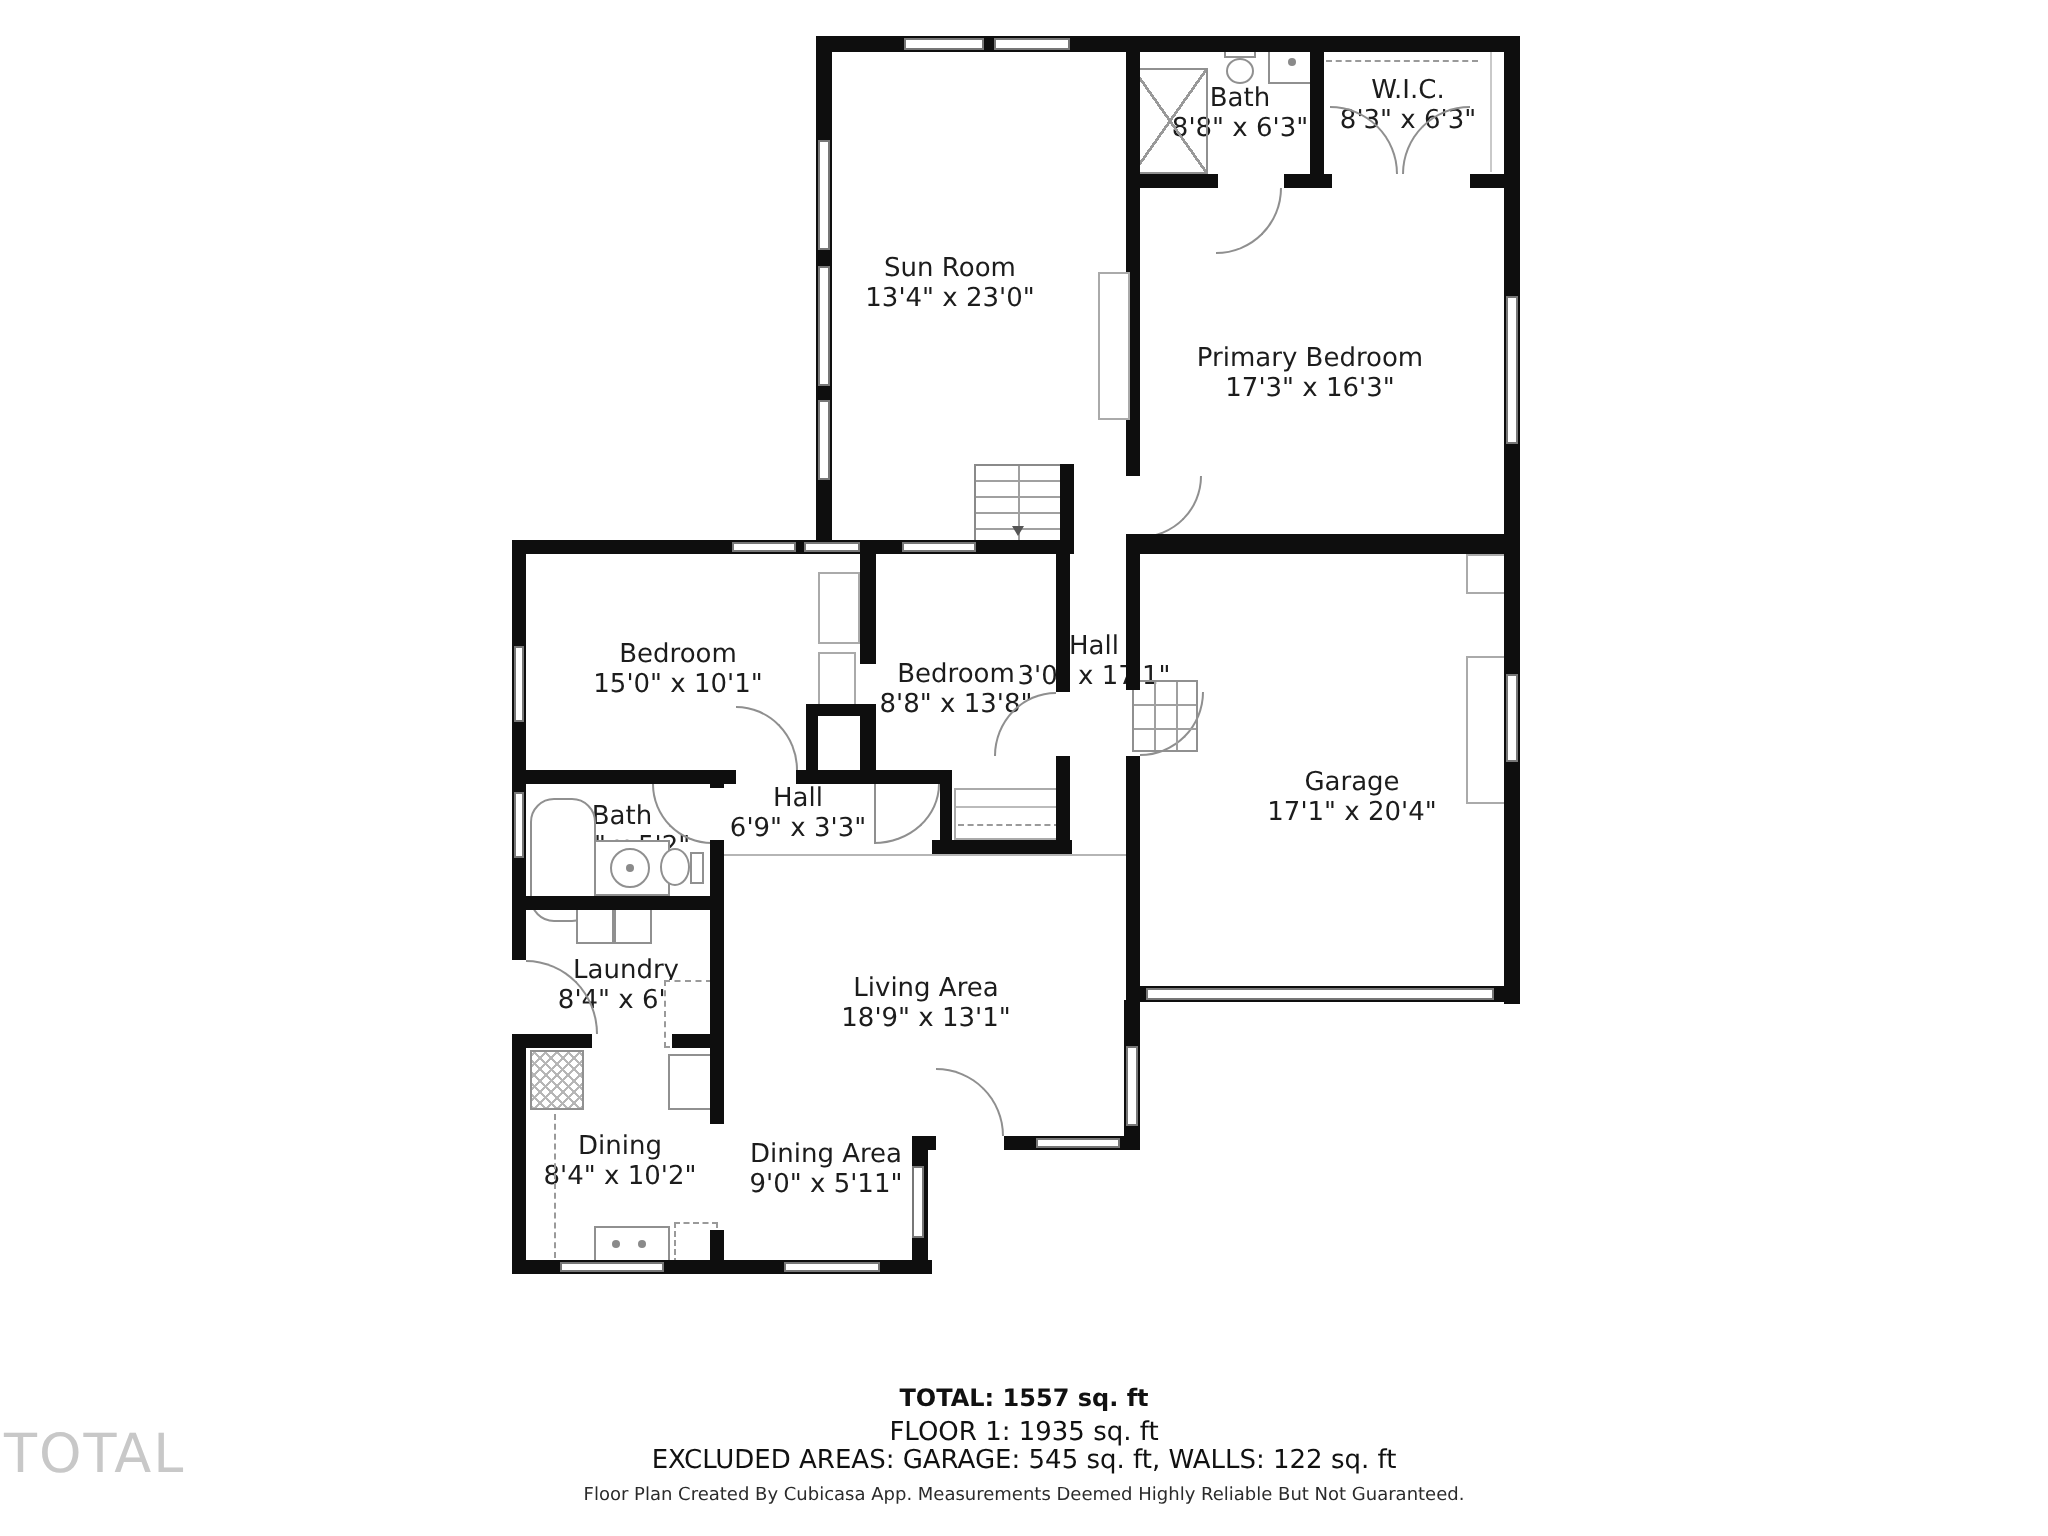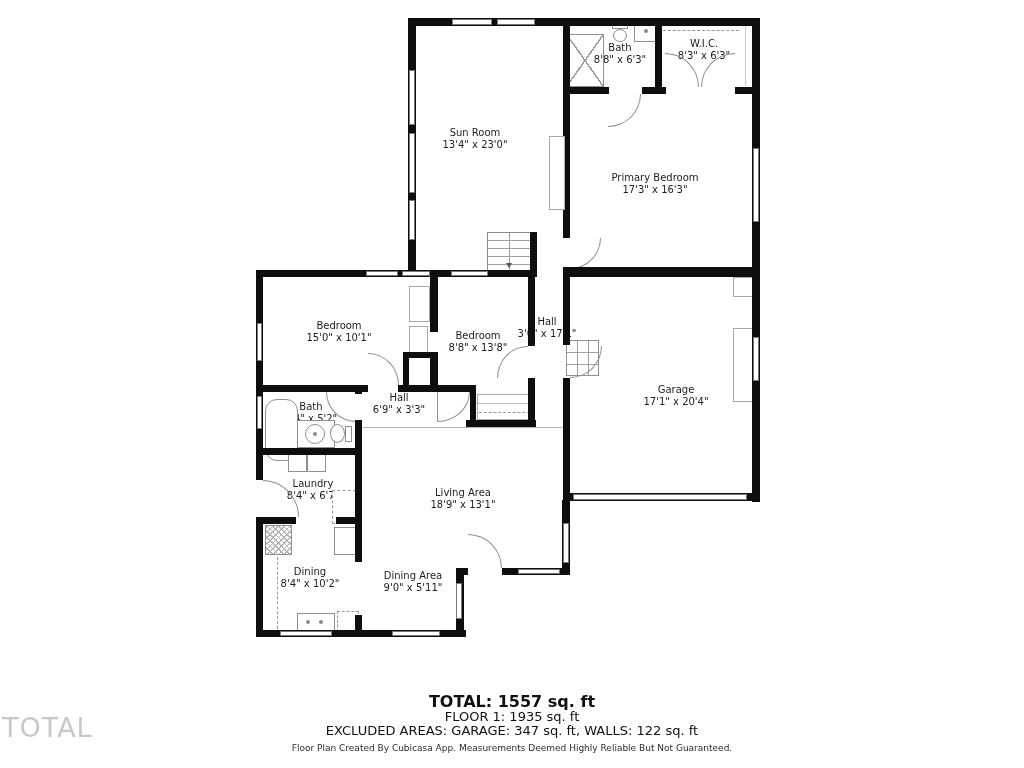--- a/index.html
+++ b/index.html
@@ -15,21 +15,21 @@
   .fx{position:absolute;background:#fff;border:1px solid #909090;box-sizing:border-box;z-index:2;}
   .dashed{position:absolute;background:#fff;border:1px dashed #9a9a9a;box-sizing:border-box;z-index:2;}
   
   .arc{position:absolute;box-sizing:border-box;z-index:2;}
   .arc-br{border-right:1px solid #8f8f8f;border-bottom:1px solid #8f8f8f;border-radius:0 0 100% 0;}
   .arc-tr{border-top:1px solid #8f8f8f;border-right:1px solid #8f8f8f;border-radius:0 100% 0 0;}
   .arc-tl{border-top:1px solid #8f8f8f;border-left:1px solid #8f8f8f;border-radius:100% 0 0 0;}
   .arc-bl{border-left:1px solid #8f8f8f;border-bottom:1px solid #8f8f8f;border-radius:0 0 0 100%;}
   .leaf{position:absolute;background:#8f8f8f;z-index:2;}
   
-  .rl{position:absolute;transform:translateX(-50%);text-align:center;font-size:10px;
+  .rl{position:absolute;transform:translateX(-50%);text-align:center;font-size:13px;
       line-height:1.18;color:#1c1c1c;white-space:nowrap;z-index:1;}
   .rl .nm,.rl .dm{display:block;}
   
   .stairs{position:absolute;left:487px;top:232px;width:44px;height:40px;box-sizing:border-box;
     border:1px solid #8a8a8a;background:
       linear-gradient(to right, transparent 21px, #a0a0a0 21px, #a0a0a0 22px, transparent 22px),
       repeating-linear-gradient(to bottom, transparent 0 7px, #a0a0a0 7px, #a0a0a0 8px);
     z-index:2;}
   .downarrow{position:absolute;left:506px;top:263px;width:0;height:0;border-left:3px solid transparent;
     border-right:3px solid transparent;border-top:5px solid #555;z-index:2;}
@@ -41,21 +41,21 @@
     border:1px solid #909090;z-index:2;background:
      repeating-linear-gradient(45deg, #b6b6b6 0 1px, transparent 1px 4px),
      repeating-linear-gradient(-45deg, #b6b6b6 0 1px, transparent 1px 4px);}
   .dot{position:absolute;background:#8a8a8a;border-radius:50%;z-index:2;}
   .circ{position:absolute;border:1px solid #909090;border-radius:50%;box-sizing:border-box;z-index:2;background:#fff;}
   .dashline-v{position:absolute;border-left:1px dashed #9a9a9a;z-index:2;}
   .dashline-h{position:absolute;border-top:1px dashed #9a9a9a;z-index:2;}
   .gline{position:absolute;background:#c9c9c9;z-index:2;}
   
   .footer{position:absolute;left:0;right:0;text-align:center;color:#111;z-index:1;}
-  .f-total{top:692px;font-size:16px;font-weight:bold;}
+  .f-total{top:692px;font-size:12px;font-weight:bold;}
   .f-floor{top:709px;font-size:13px;}
   .f-excl{top:723px;font-size:13px;}
   .f-disc{top:743px;font-size:9px;color:#2b2b2b;}
   .watermark{position:absolute;left:2px;top:712px;font-size:27px;letter-spacing:1px;
     color:#c8c8c8;z-index:1;font-weight:normal;}
 </style>
 </head>
 <body>
 
 <div id="canvas">
@@ -227,17 +227,17 @@
   <div class="fx" style="left:409px;top:286px;width:21px;height:36px;border-color:#aaa"></div>
   <div class="fx" style="left:409px;top:326px;width:19px;height:30px;border-color:#aaa"></div>
   <div class="fx" style="left:477px;top:394px;width:55px;height:26px;border-color:#aaa;background:
       linear-gradient(to bottom, transparent 8px, #bbb 8px, #bbb 9px, transparent 9px)"></div>
   <div class="dashline-h" style="left:479px;top:412px;width:51px"></div>
   <div class="fx" style="left:733px;top:277px;width:22px;height:20px;border-color:#aaa"></div>
   <div class="fx" style="left:733px;top:328px;width:22px;height:74px;border-color:#aaa"></div>
 
   <div class="footer f-total">TOTAL: 1557 sq. ft</div>
   <div class="footer f-floor">FLOOR 1: 1935 sq. ft</div>
-  <div class="footer f-excl">EXCLUDED AREAS: GARAGE: 347 sq. ft, WALLS: 122 sq. ft</div>
+  <div class="footer f-excl">EXCLUDED AREAS: GARAGE: 545 sq. ft, WALLS: 122 sq. ft</div>
   <div class="footer f-disc">Floor Plan Created By Cubicasa App. Measurements Deemed Highly Reliable But Not Guaranteed.</div>
   <div class="watermark">TOTAL</div>
 
 </div>
 
 </body></html>

